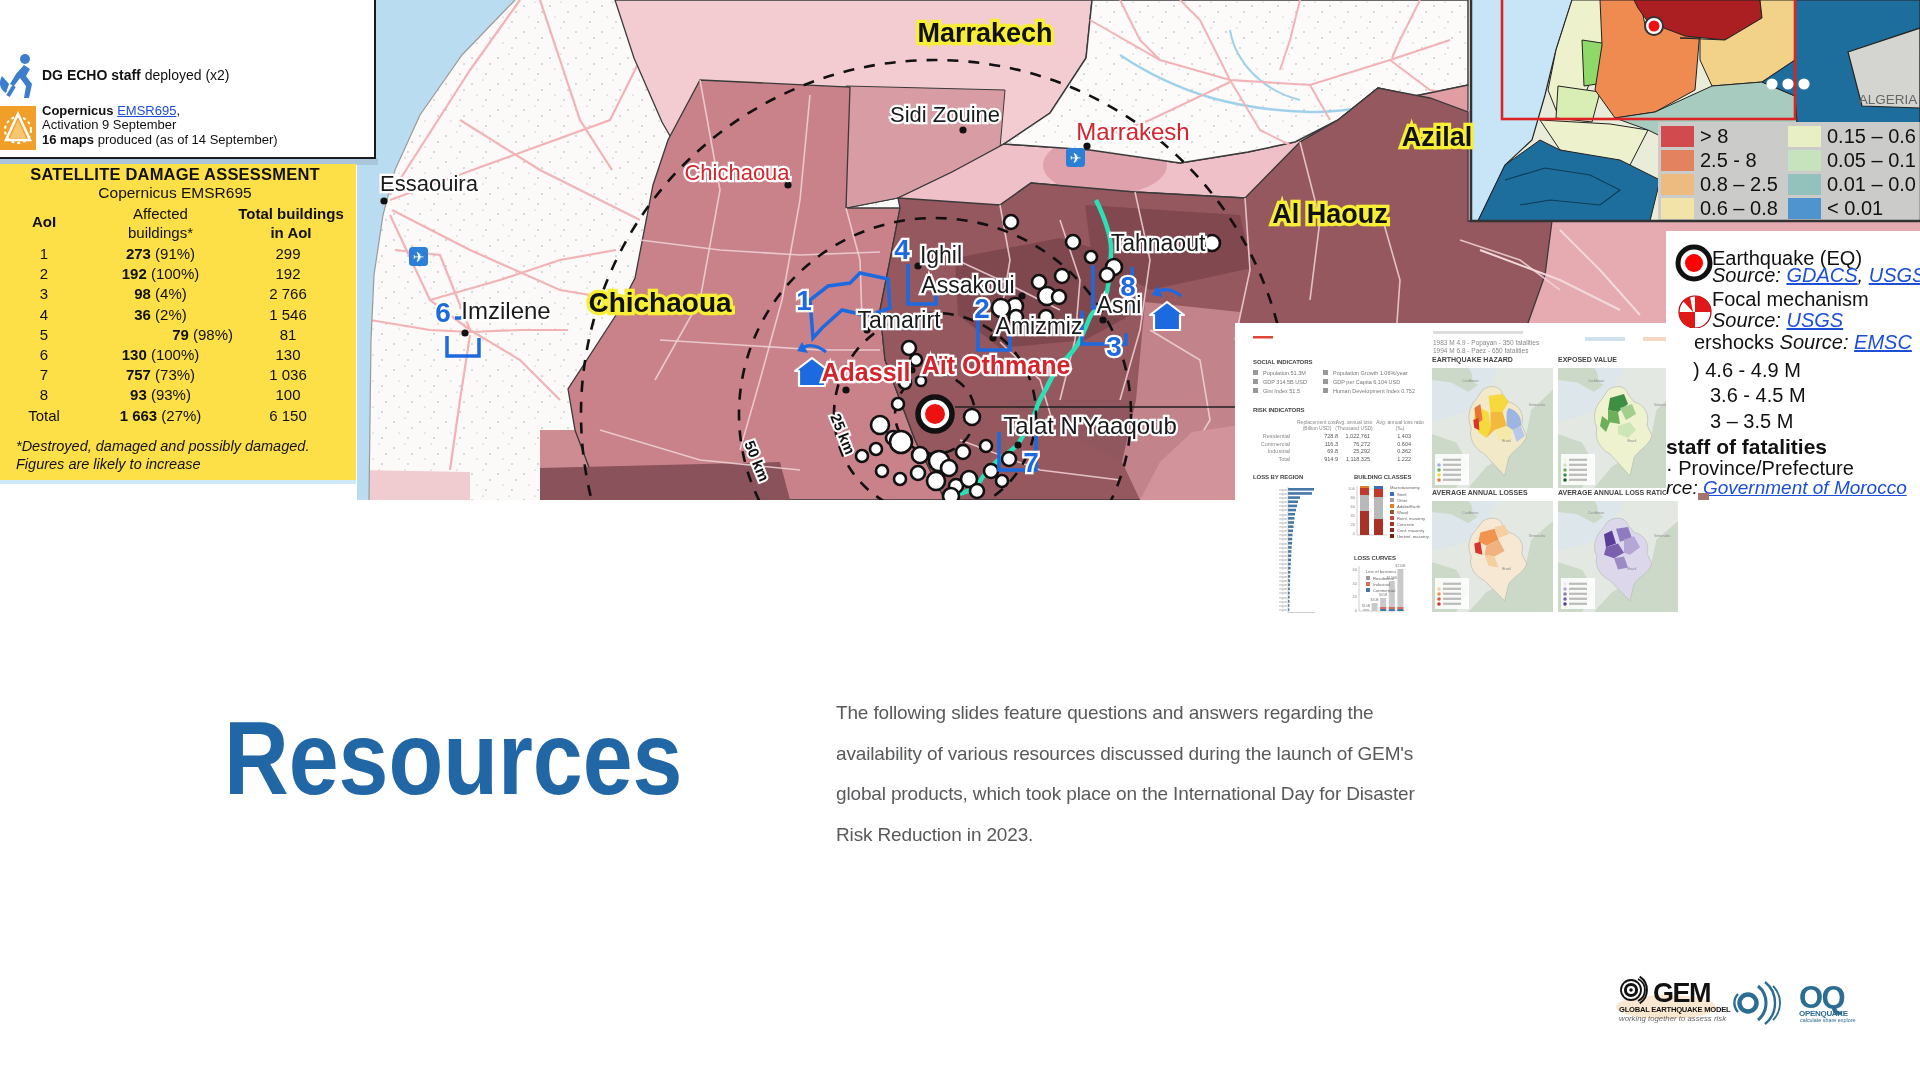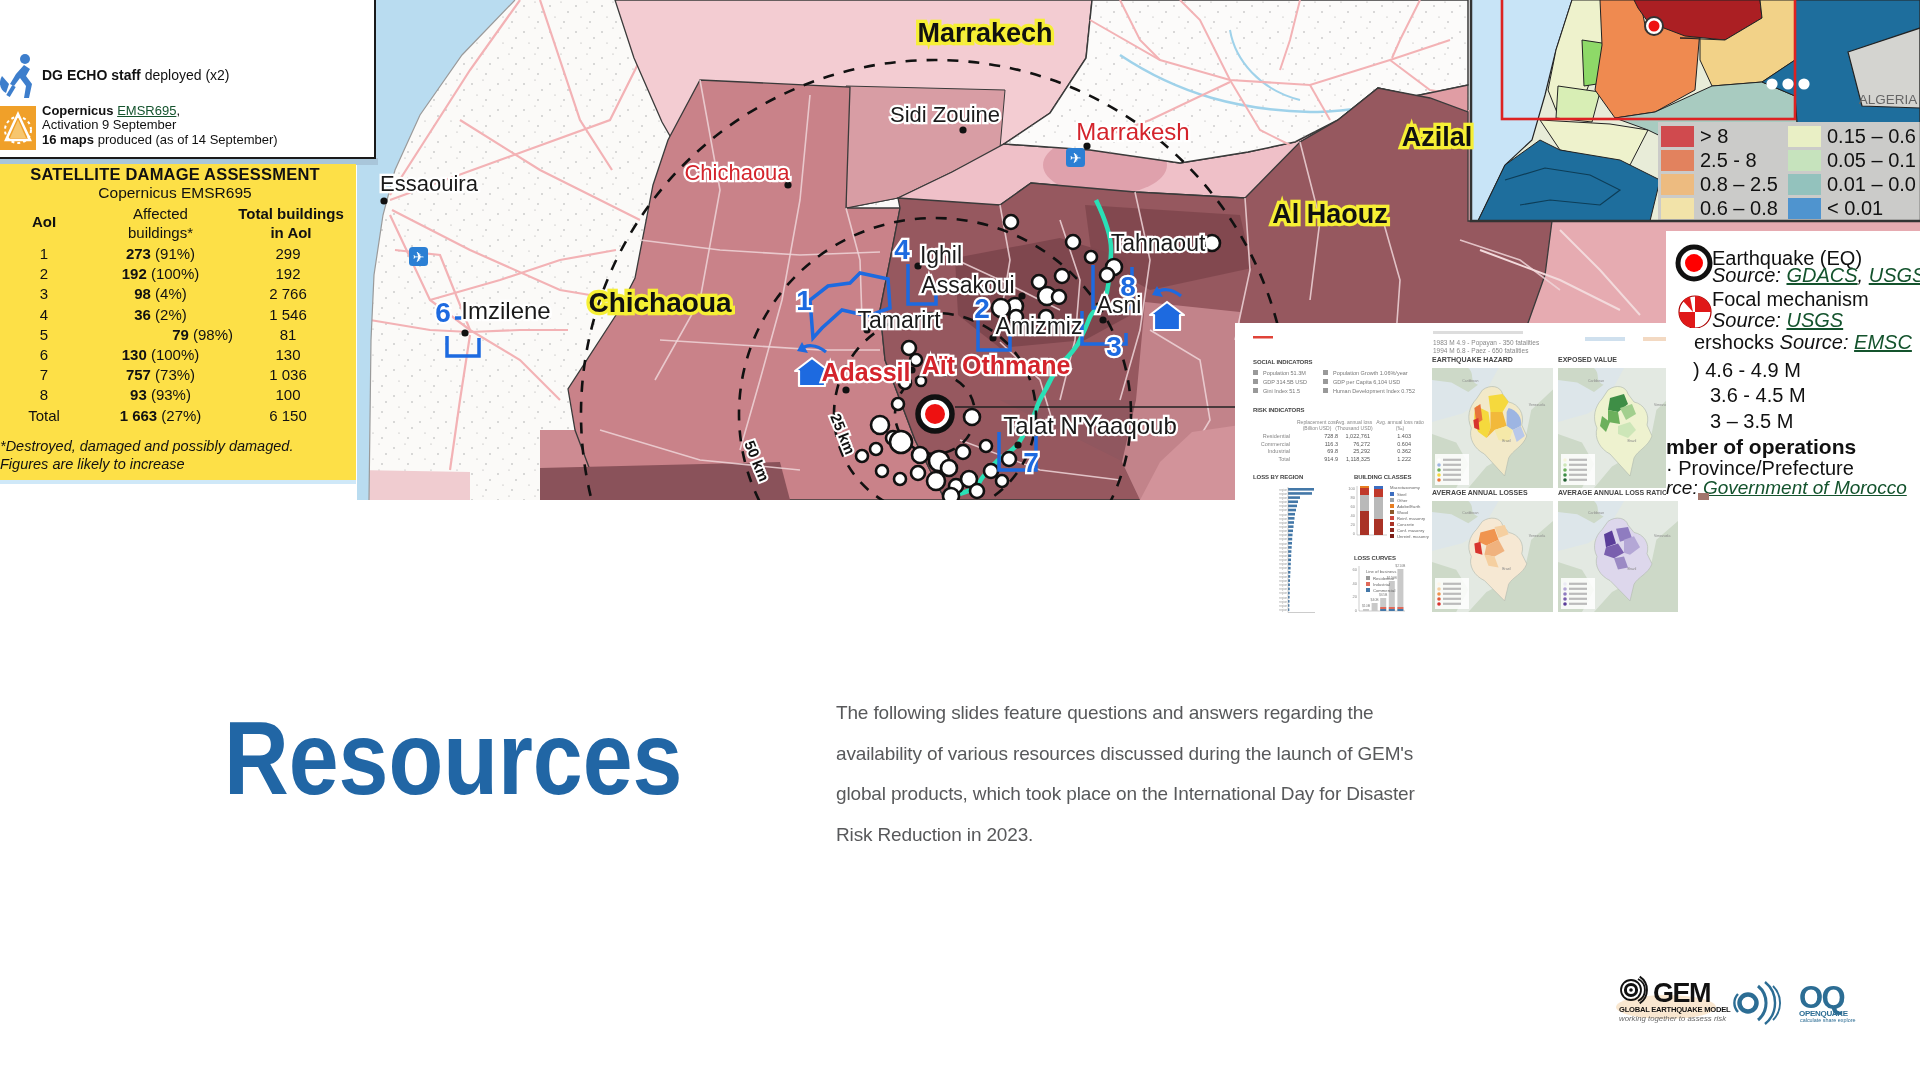--- a/index.html
+++ b/index.html
@@ -7,21 +7,21 @@
         font-family:"Liberation Sans",sans-serif;}
   .abs{position:absolute;}
   #box1{left:0;top:0;width:374px;height:157px;background:#fff;border-right:2px solid #1a1a1a;border-bottom:2px solid #1a1a1a;font-size:11.5px;color:#111;}
   #box2{left:0;top:164px;width:356px;height:316px;background:#fde047;border-bottom:4px solid #cfe8f8;font-size:15px;color:#111;}
   #rlegend{left:1666px;top:231px;width:254px;height:270px;background:#fff;font-size:20px;color:#111;}
   #rlegend div{white-space:nowrap;}
   #rpanel{left:1235px;top:323px;width:444px;height:296px;background:#fff;}
   #title{left:224px;top:699px;width:600px;color:#2166a5;font-weight:bold;font-size:104px;transform:scaleX(0.862);transform-origin:0 0;}
   #para{left:836px;top:693px;width:880px;color:#58595b;font-size:19px;line-height:40.5px;letter-spacing:-0.15px;}
   .it{font-style:italic;}
-  .lk{color:#14532d;text-decoration:underline;}
+  .lk{color:#1d4ed8;text-decoration:underline;}
 </style>
 </head>
 <body>
 <div id="page">
 <svg class="abs" style="left:0;top:0" width="1920" height="500" viewBox="0 0 1920 500">
 <rect x="357" y="0" width="1563" height="500" fill="#fbfaf8"></rect>
 <defs>
         <pattern id="spk" width="26" height="26" patternUnits="userSpaceOnUse">
           <rect width="26" height="26" fill="none"></rect>
           <circle cx="4" cy="6" r="0.7" fill="#9a9a9a"></circle>
@@ -305,21 +305,21 @@
       <div style="position:absolute;left:233px;top:181.99999999999997px;width:110px;text-align:center;">130</div>
       <div style="position:absolute;left:0;top:202.19999999999996px;width:88px;text-align:center;">7</div>
       <div style="position:absolute;left:88px;top:202.19999999999996px;width:145px;text-align:center;"><b>757</b> (73%)</div>
       <div style="position:absolute;left:233px;top:202.19999999999996px;width:110px;text-align:center;">1 036</div>
       <div style="position:absolute;left:0;top:222.39999999999995px;width:88px;text-align:center;">8</div>
       <div style="position:absolute;left:88px;top:222.39999999999995px;width:145px;text-align:center;"><b>93</b> (93%)</div>
       <div style="position:absolute;left:233px;top:222.39999999999995px;width:110px;text-align:center;">100</div>
       <div style="position:absolute;left:0;top:242.59999999999994px;width:88px;text-align:center;">Total</div>
       <div style="position:absolute;left:88px;top:242.59999999999994px;width:145px;text-align:center;"><b>1 663</b> (27%)</div>
       <div style="position:absolute;left:233px;top:242.59999999999994px;width:110px;text-align:center;">6 150</div>
-<div style="position:absolute;left:0px;top:273px;font-size:14.5px;font-style:italic;line-height:18px;">*Destroyed, damaged and possibly damaged.<br>Figures are likely to increase</div>
+<div style="position:absolute;left:0px;top:273px;font-size:14.5px;font-style:italic;line-height:18px;padding-left:16px;">*Destroyed, damaged and possibly damaged.<br>Figures are likely to increase</div>
 </div>
 <div class="abs" id="rpanel"><svg width="444" height="296" viewBox="0 0 444 296" font-family="Liberation Sans">
 <rect width="444" height="296" fill="#ffffff"></rect>
 <rect x="18" y="13" width="20" height="2.5" fill="#e04338"></rect>
 <text x="198" y="22" font-size="6.5" fill="#888">1983 M 4.9 - Popayan - 350 fatalities</text>
 <text x="198" y="30" font-size="6.5" fill="#888">1994 M 6.8 - Paez - 650 fatalities</text>
 <rect x="198" y="8" width="90" height="3" fill="#ddd"></rect>
 <rect x="350" y="14" width="40" height="4" fill="#cfe0ee"></rect>
 <rect x="408" y="14" width="24" height="4" fill="#f3d9c2"></rect>
 <text x="18" y="41" font-size="6" font-weight="bold" fill="#444" letter-spacing="-0.1">SOCIAL INDICATORS</text>
@@ -616,21 +616,21 @@
 <path d="M9,59 A16,16 0 0 1 16,54.8 L19,70 Z" fill="#e01818"></path>
 </svg>
 <div style="position:absolute;left:46px;top:4px;margin-top:12px;">Earthquake (EQ)</div>
 <div style="position:absolute;left:46px;top:33px;" class="it">Source: <span class="lk">GDACS</span>, <span class="lk">USGS</span></div>
 <div style="position:absolute;left:46px;top:57px;">Focal mechanism</div>
 <div style="position:absolute;left:46px;top:78px;" class="it">Source: <span class="lk">USGS</span></div>
 <div style="position:absolute;left:28px;top:100px;">ershocks <span class="it">Source: <span class="lk">EMSC</span></span></div>
 <div style="position:absolute;left:27px;top:128px;">) 4.6 - 4.9 M</div>
 <div style="position:absolute;left:44px;top:153px;">3.6 - 4.5 M</div>
 <div style="position:absolute;left:44px;top:179px;">3 – 3.5 M</div>
-<div style="position:absolute;left:0px;top:204px;font-weight:bold;font-size:21px;">mber of operations</div>
+<div style="position:absolute;left:0px;top:204px;font-weight:bold;font-size:21px;">staff of fatalities</div>
 <div style="position:absolute;left:0px;top:226px;">· Province/Prefecture</div>
 <div style="position:absolute;left:0px;top:246px;font-size:19px;" class="it">rce: <span class="lk">Government of Morocco</span></div>
 <div style="position:absolute;left:32px;top:262px;width:11px;height:7px;background:#a2766c;"></div>
 </div>
 <div class="abs" id="title">Resources</div>
 <div class="abs" id="para">The following slides feature questions and answers regarding the<br>availability of various resources discussed during the launch of GEM's<br>global products, which took place on the International Day for Disaster<br>Risk Reduction in 2023.</div>
 <svg class="abs" style="left:1608px;top:974px" width="260" height="52" viewBox="0 0 260 52">
       <ellipse cx="58" cy="33" rx="50" ry="12" fill="#f8e4cb" opacity="0.9"></ellipse>
 <circle cx="23" cy="16" r="10" fill="none" stroke="#111" stroke-width="1.8"></circle>
 <circle cx="23" cy="16" r="5.6" fill="none" stroke="#111" stroke-width="3"></circle>

